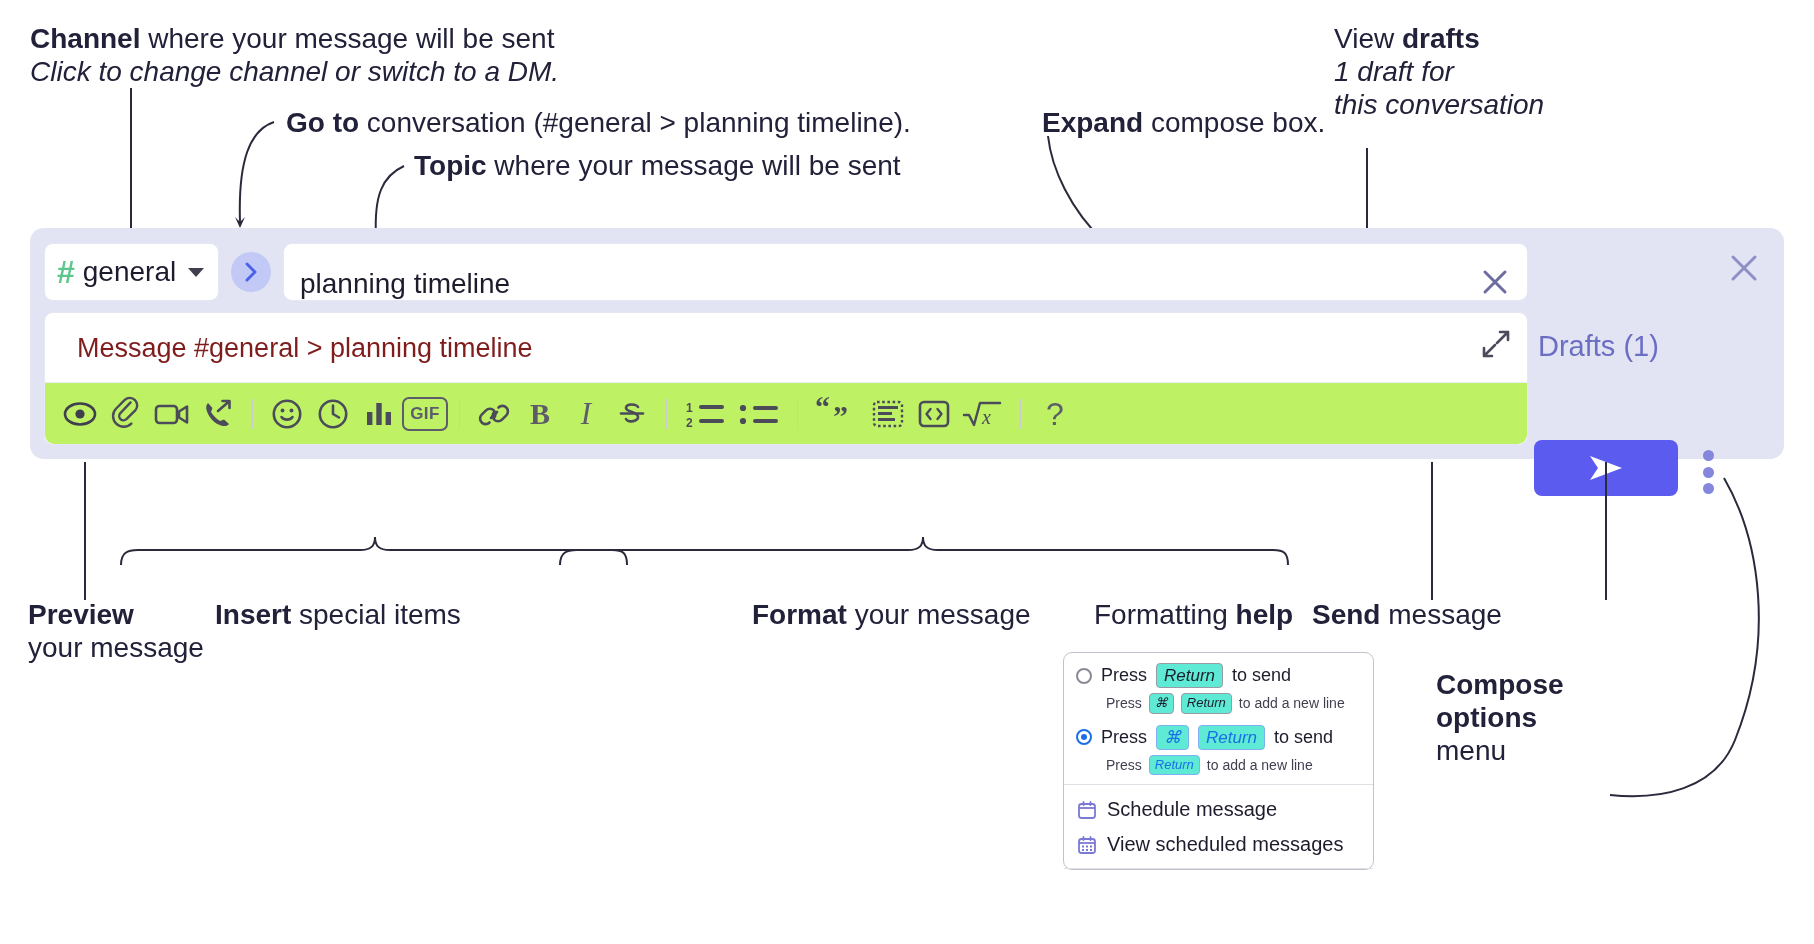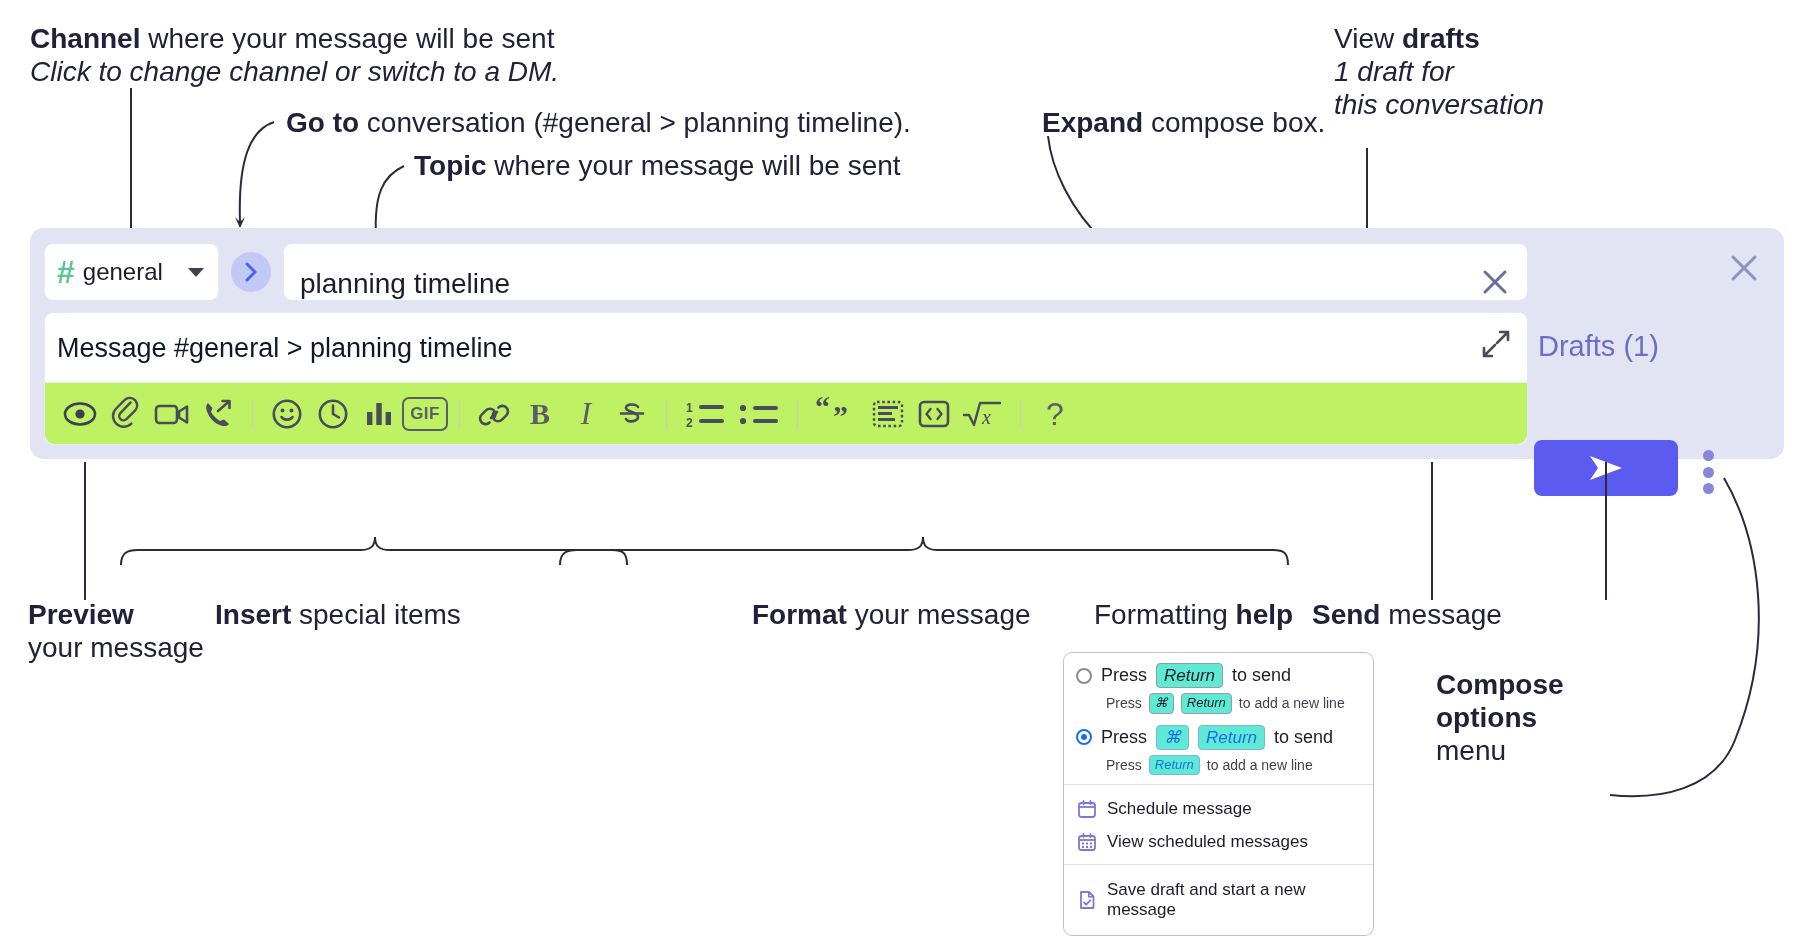--- a/index.html
+++ b/index.html
@@ -29,42 +29,42 @@
   .row-top{
     position:absolute;left:0;top:0;height:60px;width:100%;
     display:flex;align-items:center;
   }
   #channel-select{
     width:175px;height:58px;background:#ffffff;border-radius:9px;
     display:flex;align-items:center;gap:8px;padding:0 12px;box-sizing:border-box;
     border:1px solid #e6e7f4;
   }
   #channel-hash{font-size:32px;color:#5bc68e;font-weight:700;line-height:1;}
-  #channel-name{font-size:24px;color:#1d1c2d;flex:1;}
+  #channel-name{font-size:28px;color:#1d1c2d;flex:1;}
   .chev{width:0;height:0;border-left:8px solid transparent;border-right:8px solid transparent;border-top:9px solid #3f3f50;margin-right:2px;}
   #goto-btn{
     width:40px;height:40px;border-radius:50%;background:#c3c9f6;
     margin:0 12px;display:flex;align-items:center;justify-content:center;flex:0 0 auto;
   }
   #goto-btn svg{display:block;}
   #topic-field{
     flex:1;height:58px;background:#ffffff;border-radius:9px;
     display:flex;align-items:flex-end;padding:0 14px 0 16px;box-sizing:border-box;
     border:1px solid #e6e7f4;
   }
   #topic-value{font-size:28px;color:#1d1c2d;flex:1;}
   #topic-clear{width:36px;height:36px;display:flex;align-items:center;justify-content:center;}
 
   #message-box{
     position:absolute;left:0;top:70px;width:100%;height:133px;
     background:#ffffff;border-radius:9px;box-sizing:border-box;border:1px solid #e6e7f4;
     overflow:hidden;
   }
   #message-placeholder{
-    position:absolute;left:12px;top:20px;font-size:27px;color:#0f172a;
+    position:absolute;left:32px;top:20px;font-size:27px;color:#7f1d1d;
   }
   #expand-btn{position:absolute;right:14px;top:14px;width:34px;height:34px;}
 
   #toolbar{
     position:absolute;left:0;bottom:0;width:100%;height:62px;
     background:#bef264;border-top:1px solid #ececf3;
     display:flex;align-items:center;padding:0 12px;box-sizing:border-box;
     border-bottom-left-radius:9px;border-bottom-right-radius:9px;
   }
   .tb{width:46px;height:46px;display:flex;align-items:center;justify-content:center;flex:0 0 auto;}
@@ -106,21 +106,21 @@
   .radio{width:16px;height:16px;border-radius:50%;border:2px solid #8a8a97;box-sizing:border-box;flex:0 0 auto;}
   .radio.on{border-color:#1a6fe8;background:#fff;position:relative;}
   .radio.on::after{content:"";position:absolute;left:3px;top:3px;width:6px;height:6px;border-radius:50%;background:#1a6fe8;}
   .key{
     border:1px solid #9a9aa6;border-radius:4px;padding:1px 7px;font-size:17px;color:#1d1c2d;
     display:inline-block;line-height:1.25;background:#5eead4;font-style:italic;
   }
   .key.sm{font-size:13px;padding:1px 5px;}
   .key.blue{border-color:#7fb0f2;color:#1a6fe8;}
   .menu-div{height:1px;background:#dedee5;}
-  .menu-item{display:flex;align-items:center;gap:10px;padding:6px 12px;font-size:17px;color:#1d1c2d;}
+  .menu-item{display:flex;align-items:center;gap:10px;padding:6px 12px;font-size:20px;color:#1d1c2d;}
   .menu-item:first-child{padding-top:9px;}
   .mi-icon{width:21px;height:21px;flex:0 0 auto;display:flex;align-items:center;justify-content:center;}
 
   svg{overflow:visible;}
 </style>
 </head>
 <body>
 
 <div class="anno" style="left:30px;top:22px;">
   <div><b>Channel</b><span> where your message will be sent</span></div>
@@ -468,25 +468,13 @@
               <rect x="13" y="14" width="2" height="2"></rect>
             </g>
           </svg>
       </span>
       <span>View scheduled messages</span>
     </div>
   </div>
 
   <div class="menu-div"></div>
 
-  <div style="padding:6px 0 9px 0;">
-    <div class="menu-item">
-      <span class="mi-icon">
-        <svg width="20" height="20" viewBox="0 0 20 20">
-            <path d="M4 2 L12 2 L16.5 6.5 L16.5 18 L4 18 Z" fill="none" stroke="#7c79d6" stroke-width="1.8" stroke-linejoin="round"></path>
-            <path d="M11.8 2.3 L11.8 6.8 L16.3 6.8" fill="none" stroke="#7c79d6" stroke-width="1.6"></path>
-            <path d="M7 12.5 L9.2 14.7 L13.5 10.2" fill="none" stroke="#7c79d6" stroke-width="1.8" stroke-linecap="round" stroke-linejoin="round"></path>
-          </svg>
-      </span>
-      <span>Save draft and start a new message</span>
-    </div>
-  </div>
 </div>
 
 </body></html>

